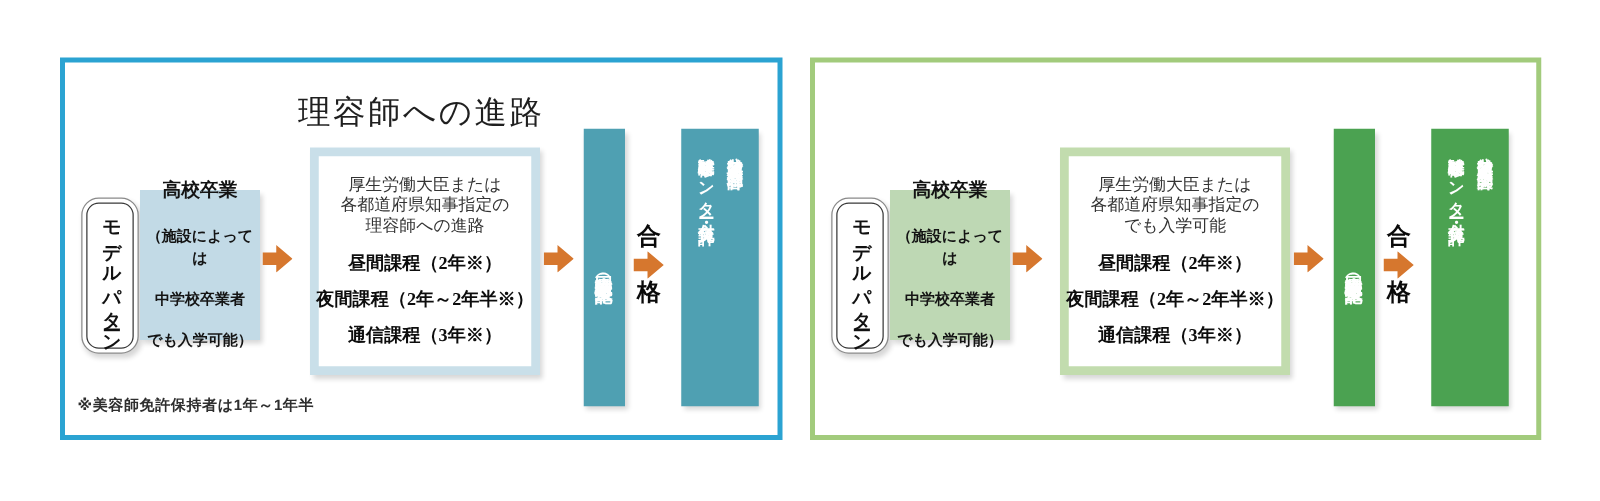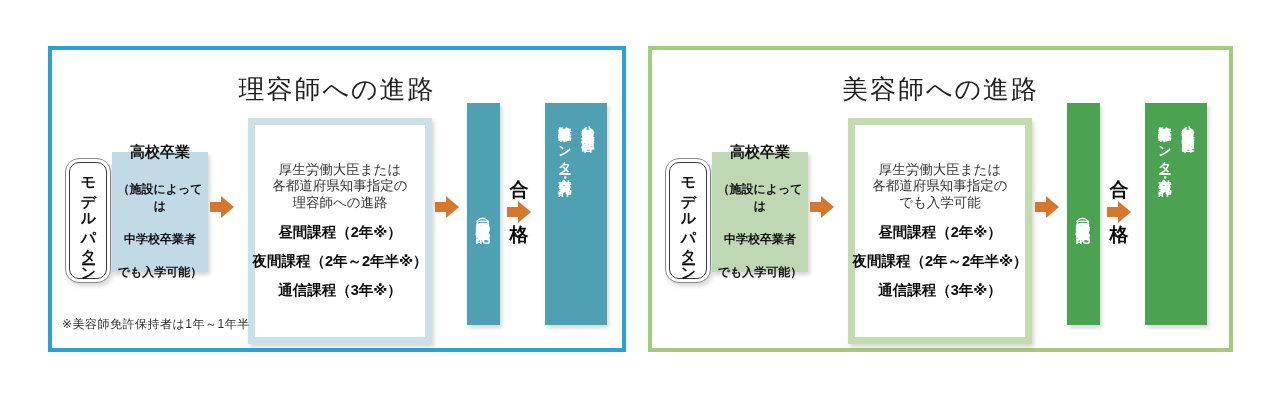--- a/index.html
+++ b/index.html
@@ -39,27 +39,27 @@
   }
   .grad-head{font-size:15px;font-weight:bold;margin-bottom:3px;}
   .grad-sub{font-size:12px;font-weight:bold;line-height:1.4;}
   
   .arrow{position:absolute;width:24px;height:22px;}
   .arrow svg{display:block;width:100%;height:100%;}
   .arrow1{left:158px;top:146px;}
   .arrow2{left:383px;top:146px;}
   
   .facility{
-    position:absolute;left:196px;top:68px;width:184px;height:226px;
+    position:absolute;left:196px;top:68px;width:184px;height:182px;
     background:#fff;border:7px solid var(--frame);box-sizing:border-box;
     display:flex;flex-direction:column;align-items:center;justify-content:center;
     text-align:center;
   }
   .fac-head{font-size:13.5px;line-height:1.2;color:#333;white-space:nowrap;}
-  .fac-course{font-size:14.5px;font-weight:bold;color:#0d0d0d;margin-top:10px;white-space:nowrap;}
+  .fac-course{font-size:14.5px;font-weight:bold;color:#0d0d0d;margin-top:10px;white-space:nowrap;font-family:Liberation Serif, serif;}
   .fac-course.first{margin-top:12px;}
   
   .exam-box{
     position:absolute;left:415px;top:53px;width:33px;height:222px;
     background:var(--solid);display:flex;align-items:center;justify-content:center;
   }
   .exam-text{
     writing-mode:vertical-rl;color:#fff;font-weight:bold;font-size:14px;
     letter-spacing:1px;white-space:nowrap;
   }
@@ -76,21 +76,21 @@
   
   .pass{
     position:absolute;left:447px;top:130px;width:40px;
     display:flex;flex-direction:column;align-items:center;gap:2px;
   }
   .pass-char{font-size:19px;font-weight:bold;color:#0a0a0a;line-height:1;}
   .pass .arrow-mid{width:26px;height:22px;}
   .pass .arrow-mid svg{display:block;width:100%;height:100%;}
   
   .footnote{
-    position:absolute;left:10px;top:266px;font-size:12px;font-weight:normal;color:#2e2e2e;
+    position:absolute;left:10px;top:266px;font-size:12px;font-weight:bold;color:#2e2e2e;
     letter-spacing:0.5px;
   }
 </style>
 </head>
 <body>
 
 <div class="panel left" style="--border: #2BA3D2; --boxfill: #C2DAE6; --frame: #C9DFE9; --solid: #4FA0B2; --arrow: #D6772E;">
   <div class="title">理容師への進路</div>
 
   <div class="pill shadow">
@@ -141,21 +141,20 @@
 
   <div class="org-box shadow">
     <div class="org-col">公益財団法人 理容師</div>
     <div class="org-col">試験研修センター交付・免許</div>
   </div>
 
   <div class="footnote">※美容師免許保持者は1年～1年半</div>
 </div>
 
 <div class="panel right" style="--border: #A2CB7C; --boxfill: #BED8B4; --frame: #C2DCAE; --solid: #4BA251; --arrow: #D6772E;">
-  <div class="title">美容師への進路</div>
 
   <div class="pill shadow">
     <div class="pill-inner">モデルパターン</div>
   </div>
 
   <div class="grad-box shadow">
     <div class="grad-head">高校卒業</div>
     <div class="grad-sub">（施設によっては</div>
     <div class="grad-sub">中学校卒業者</div>
     <div class="grad-sub">でも入学可能）</div>

